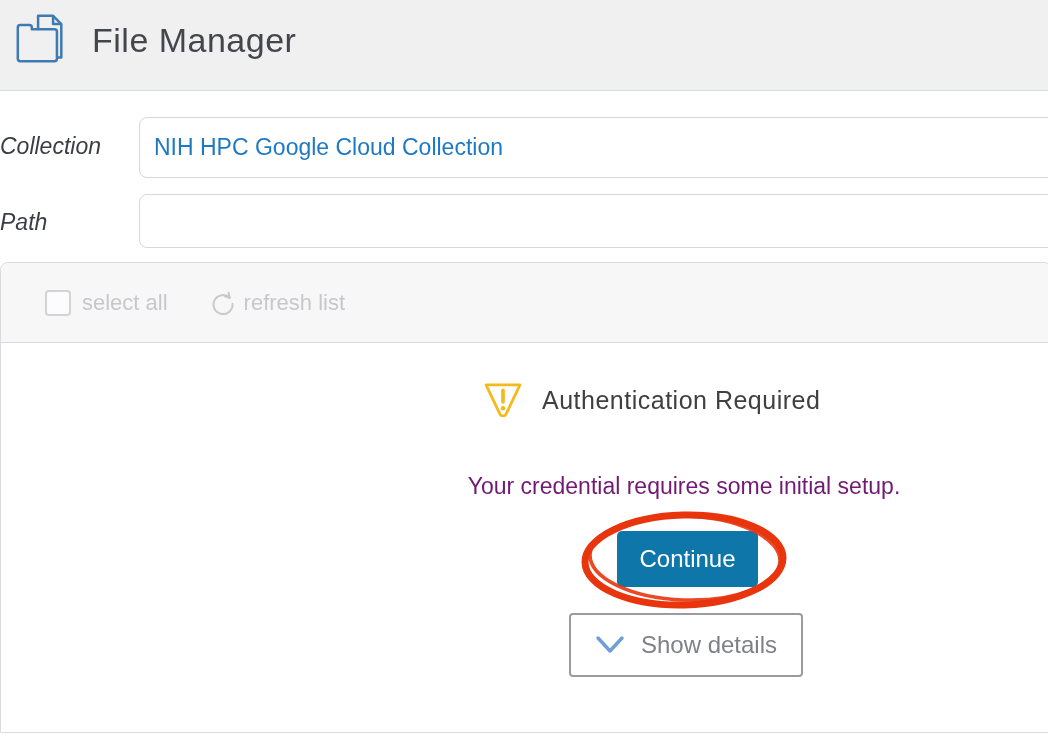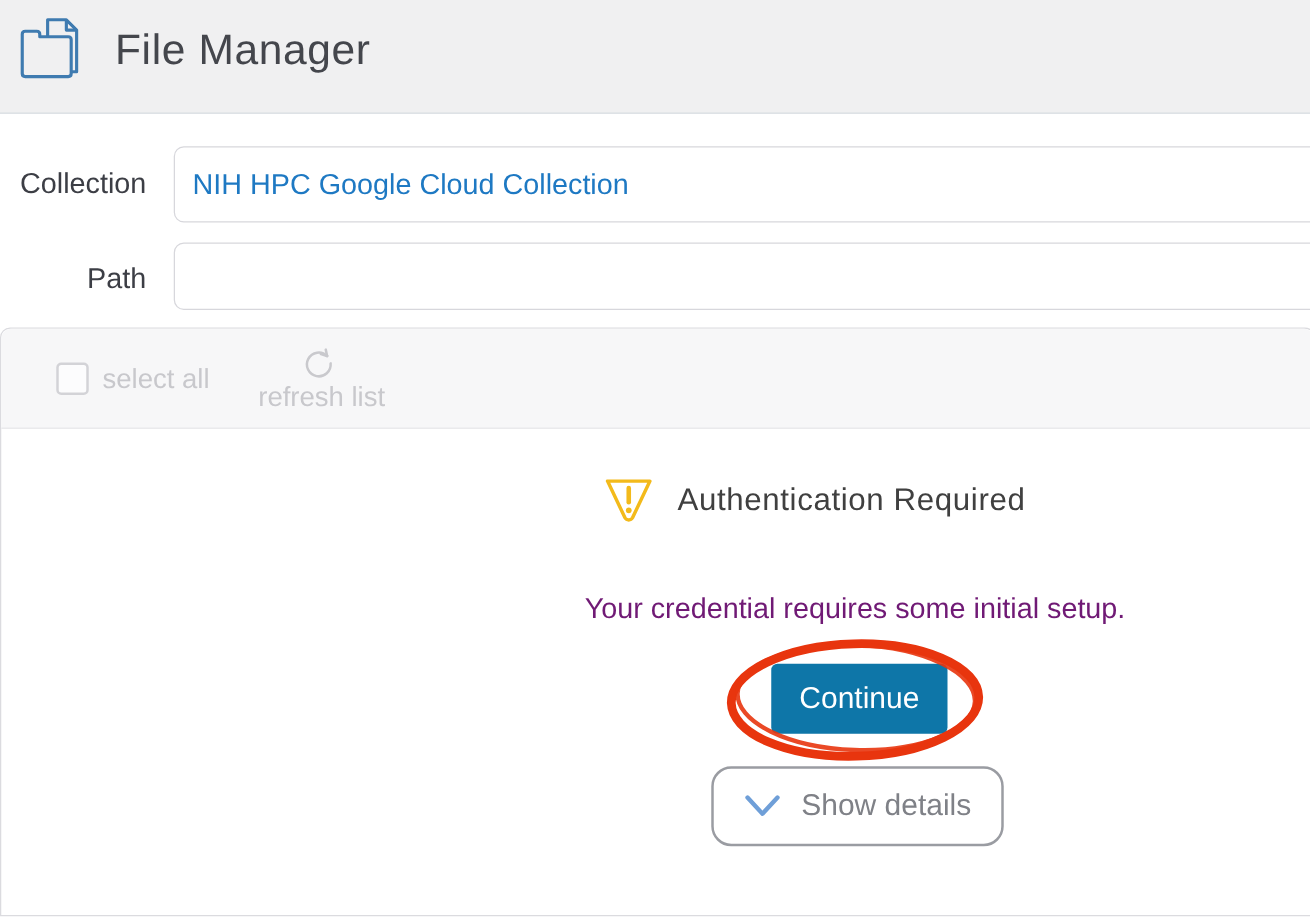--- a/index.html
+++ b/index.html
@@ -5,41 +5,41 @@
   html,body{margin:0;padding:0;background:#fff;}
   .page{
     position:relative;width:1048px;height:738px;overflow:hidden;background:#fff;
     font-family:"Liberation Sans","DejaVu Sans",sans-serif;color:#3c3e45;padding-left:24px;
   }
   
   .header{position:absolute;left:0;top:0;width:1048px;height:91px;background:#f0f0f1;border-bottom:1px solid #d8dde1;box-sizing:border-box;}
   .header-icon{position:absolute;left:12px;top:11px;width:58px;height:58px;}
   .header-title{position:absolute;left:92px;top:21px;font-size:34px;font-weight:300;letter-spacing:.5px;color:#44464c;}
   
-  .field-label{position:absolute;left:0;width:117px;text-align:right;font-size:23px;color:#3c3e45;}
+  .field-label{position:absolute;left:0;width:117px;font-size:23px;color:#3c3e45;font-style:italic;}
   .collection-label{top:133px;}
   .path-label{top:209px;}
   .field-box{position:absolute;left:139px;width:916px;background:#fff;border:1px solid #d7d7dc;border-radius:8px;box-sizing:border-box;}
   .collection-box{top:117px;height:61px;line-height:59px;padding-left:14px;font-size:23px;color:#1e79c3;cursor:pointer;white-space:nowrap;overflow:hidden;}
   .path-box{top:194px;height:54px;padding:0 14px;font-size:23px;color:#3c3e45;font-family:inherit;outline:none;}
   
   .panel{position:absolute;left:0;top:262px;width:1052px;height:471px;background:#fff;border:1px solid #dbdbdf;border-radius:8px 8px 0 0;box-sizing:border-box;}
   .toolbar{height:80px;background:#f7f7f8;border-bottom:1px solid #dbdbdf;border-radius:8px 8px 0 0;display:flex;align-items:center;padding-left:24px;box-sizing:border-box;}
   .tb-item{display:flex;align-items:center;color:#c8c8cc;font-size:22px;cursor:default;margin-left:20px;}
   .tb-checkbox{width:26px;height:26px;border:2px solid #d3d3d7;border-radius:4px;background:#fcfcfd;box-sizing:border-box;margin-right:11px;}
   .tb-label{white-space:nowrap;}
   .tb-icon{flex:0 0 auto;}
   
   .auth-header{position:absolute;left:481px;top:377px;display:flex;align-items:center;}
   .warning-icon{width:44px;height:44px;margin-right:17px;}
   .auth-title{font-size:25px;font-weight:300;letter-spacing:.5px;color:#404040;line-height:46px;white-space:nowrap;}
   .auth-message{position:absolute;left:684px;top:473px;transform:translateX(-50%);font-size:23px;color:#701a75;white-space:nowrap;}
   .continue-btn{position:absolute;left:617px;top:531px;width:141px;height:56px;background:#0e76a8;border:none;border-radius:5px;color:#fff;font-size:24px;font-family:inherit;cursor:pointer;display:flex;align-items:center;justify-content:center;}
   .annotation{position:absolute;left:577px;top:505px;width:215px;height:112px;pointer-events:none;}
-  .details-btn{position:absolute;left:569px;top:613px;width:234px;height:64px;background:#fff;border:2px solid #9a9ca2;border-radius:16px;display:flex;align-items:center;justify-content:center;cursor:pointer;box-sizing:border-box;font-family:inherit;}
+  .details-btn{position:absolute;left:569px;top:613px;width:234px;height:64px;background:#fff;border:2px solid #9a9ca2;border-radius:4px;display:flex;align-items:center;justify-content:center;cursor:pointer;box-sizing:border-box;font-family:inherit;}
   .details-btn .chev{margin-right:16px;}
   .details-label{font-size:24px;color:#7f8187;white-space:nowrap;}
 </style>
 </head>
 <body>
 
 <div class="page">
 
   <div class="header">
     <svg class="header-icon" viewBox="0 0 60 60">
@@ -59,21 +59,21 @@
 
   <div class="field-label path-label">Path</div>
   <input class="field-box path-box" type="text" value="" style="">
 
   <div class="panel">
     <div class="toolbar">
       <div class="tb-item">
         <span class="tb-checkbox"></span>
         <span class="tb-label">select all</span>
       </div>
-      <div class="tb-item" style="margin-left:39px;flex-direction:column;">
+      <div class="tb-item" style="margin-left:39px;">
         <svg class="tb-icon" width="30" height="30" viewBox="0 0 30 30" style="margin-right:7px;">
           <g stroke="#c9c9cd" stroke-width="2" fill="none" stroke-linecap="round">
             <path d="M22.7 9.8 A9.5 9.5 0 1 0 25.5 15.7"></path>
             <path d="M22.7 9.8 l-1.1 -5.1"></path>
             <path d="M22.7 9.8 l-5 -1.5"></path>
           </g>
         </svg>
         <span class="tb-label">refresh list</span>
       </div>
     </div>

